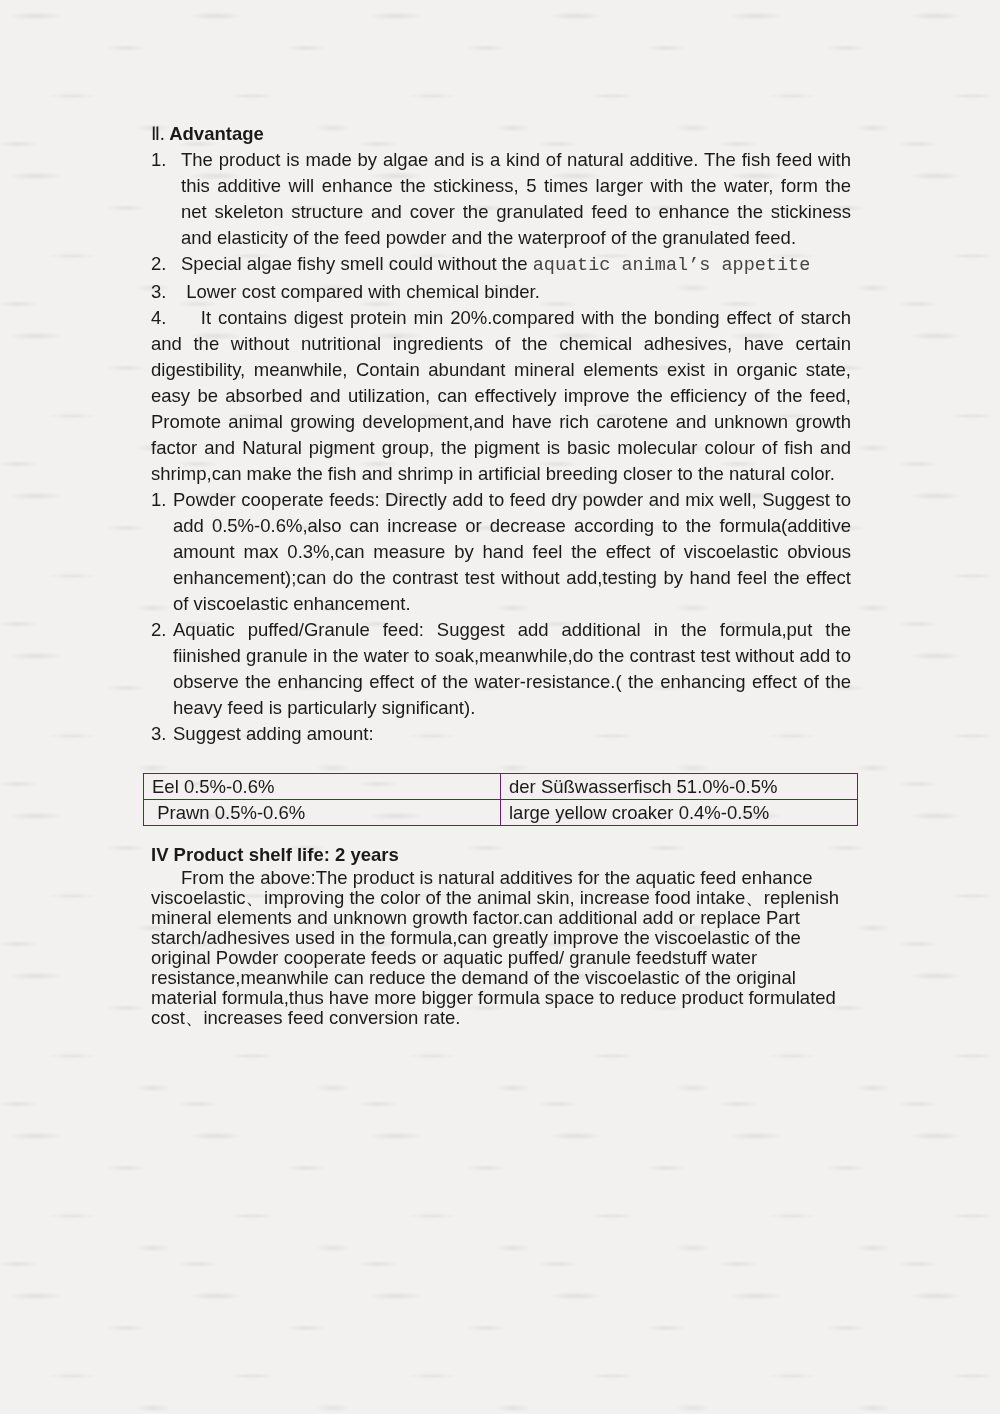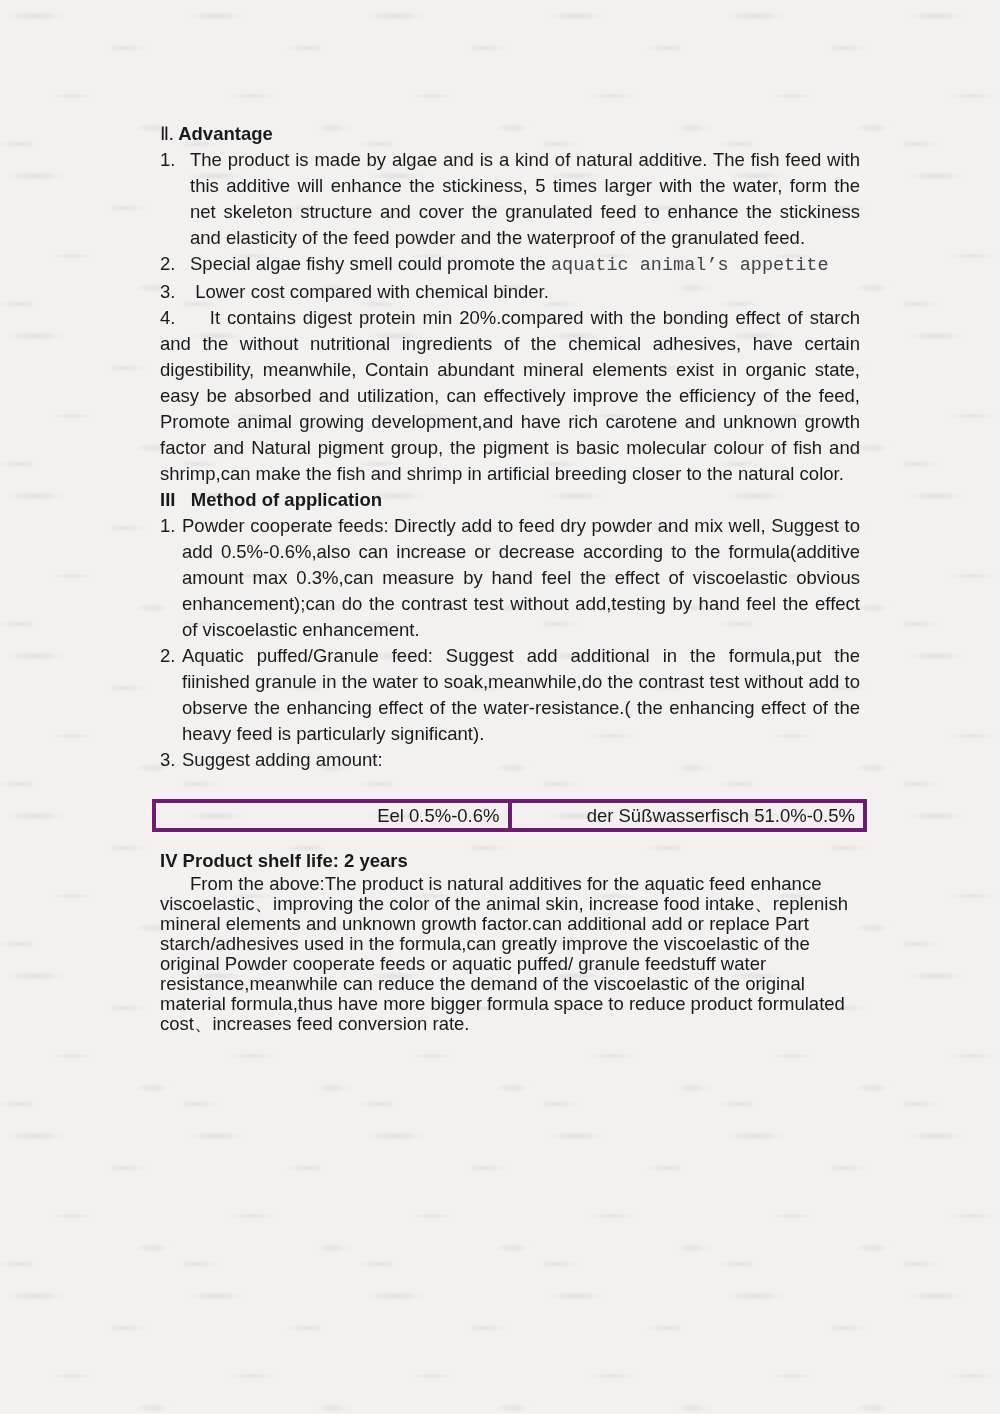--- a/index.html
+++ b/index.html
@@ -17,21 +17,21 @@
         radial-gradient(ellipse 30px 5px at 70% 30%, rgba(190,190,195,0.3), transparent 70%),
         radial-gradient(ellipse 35px 4px at 40% 60%, rgba(190,190,195,0.3), transparent 70%),
         radial-gradient(ellipse 25px 6px at 85% 80%, rgba(190,190,195,0.3), transparent 70%),
         radial-gradient(ellipse 30px 5px at 10% 90%, rgba(190,190,195,0.3), transparent 70%);
       background-size: 180px 160px;
       font-family: "Liberation Sans", sans-serif;
       color: #1a1a1a;
     }
     .page {
       position: absolute;
-      left: 160px;
+      left: 151px;
       top: 121px;
       width: 700px;
       font-size: 18.5px;
       line-height: 26px;
     }
     .heading {
       font-weight: bold;
       margin: 0;
     }
     .heading .roman {
@@ -62,26 +62,25 @@
       font-family: Liberation Mono, monospace;
     }
     .amount-table {
       border-collapse: collapse;
       width: 715px;
       margin-top: 26px;
       margin-left: -8px;
       font-size: 18.5px;
     }
     .amount-table td {
-      border: 4px solid #701a75;
+      border: 1px solid #701a75;
       height: 25px;
       padding: 0 8px;
       width: 50%;
       line-height: 25px;
-      text-align: right;
     }
     .shelf-heading {
       margin-top: 16px;
     }
     .indent {
       text-indent: 30px;
     }
     .summary {
       line-height: 20px;
     }
@@ -95,50 +94,53 @@
     <span class="roman">Ⅱ.</span>
     <span>Advantage</span>
   </p>
 
   <div class="list-item">
     <span class="num">1.</span>
     <span class="body">The product is made by algae and is a kind of natural additive. The fish feed with this additive will enhance the stickiness, 5 times larger with the water, form the net skeleton structure and cover the granulated feed to enhance the stickiness and elasticity of the feed powder and the waterproof of the granulated feed.</span>
   </div>
   <div class="list-item">
     <span class="num">2.</span>
-    <span class="body"><span>Special algae fishy smell could promote the </span><span class="gray">aquatic animal’s appetite</span></span>
+    <span class="body"><span>Special algae fishy smell could without the </span><span class="gray">aquatic animal’s appetite</span></span>
   </div>
   <div class="list-item">
     <span class="num">3.</span>
     <span class="body" style="white-space:pre-wrap"> Lower cost compared with chemical binder.</span>
   </div>
   <p class="justify" style="margin:0">
     <span>4.</span>&nbsp;&nbsp;&nbsp;&nbsp;&nbsp;<span>It contains digest protein min 20%.compared with the bonding effect of starch and the without nutritional ingredients of the chemical adhesives, have certain digestibility, meanwhile, Contain abundant mineral elements exist in organic state, easy be absorbed and utilization, can effectively improve the efficiency of the feed, Promote animal growing development,and have rich carotene and unknown growth factor and Natural pigment group, the pigment is basic molecular colour of fish and shrimp,can make the fish and shrimp in artificial breeding closer to the natural color.</span>
   </p>
 
-  <p class="heading" style="white-space:pre">III   Method of application</p>
 
   <div class="list-item tight">
     <span class="num">1.</span>
     <span class="body">Powder cooperate feeds: Directly add to feed dry powder and mix well, Suggest to add 0.5%-0.6%,also can increase or decrease according to the formula(additive amount max 0.3%,can measure by hand feel the effect of viscoelastic obvious enhancement);can do the contrast test without add,testing by hand feel the effect of viscoelastic enhancement.</span>
   </div>
   <div class="list-item tight">
     <span class="num">2.</span>
     <span class="body">Aquatic puffed/Granule feed: Suggest add additional in the formula,put the fiinished granule in the water to soak,meanwhile,do the contrast test without add to observe the enhancing effect of the water-resistance.( the enhancing effect of the heavy feed is particularly significant).</span>
   </div>
   <div class="list-item tight">
     <span class="num">3.</span>
     <span class="body">Suggest adding amount:</span>
   </div>
 
   <table class="amount-table">
     <tbody>
         <tr>
       <td>Eel 0.5%-0.6%</td>
       <td>der Süßwasserfisch 51.0%-0.5%</td>
     </tr>
+    <tr>
+      <td style="white-space:pre"> Prawn 0.5%-0.6%</td>
+      <td>large yellow croaker 0.4%-0.5%</td>
+    </tr>
   </tbody>
     </table>
 
   <p class="heading shelf-heading">IV Product shelf life: 2 years</p>
   <p class="summary indent" style="margin:0">From the above:The product is natural additives for the aquatic feed enhance viscoelastic、improving the color of the animal skin, increase food intake、replenish mineral elements and unknown growth factor.can additional add or replace Part starch/adhesives used in the formula,can greatly improve the viscoelastic of the original Powder cooperate feeds or aquatic puffed/ granule feedstuff water resistance,meanwhile can reduce the demand of the viscoelastic of the original material formula,thus have more bigger formula space to reduce product formulated cost、increases feed conversion rate.</p>
 
 </div>
 
 </body></html>

